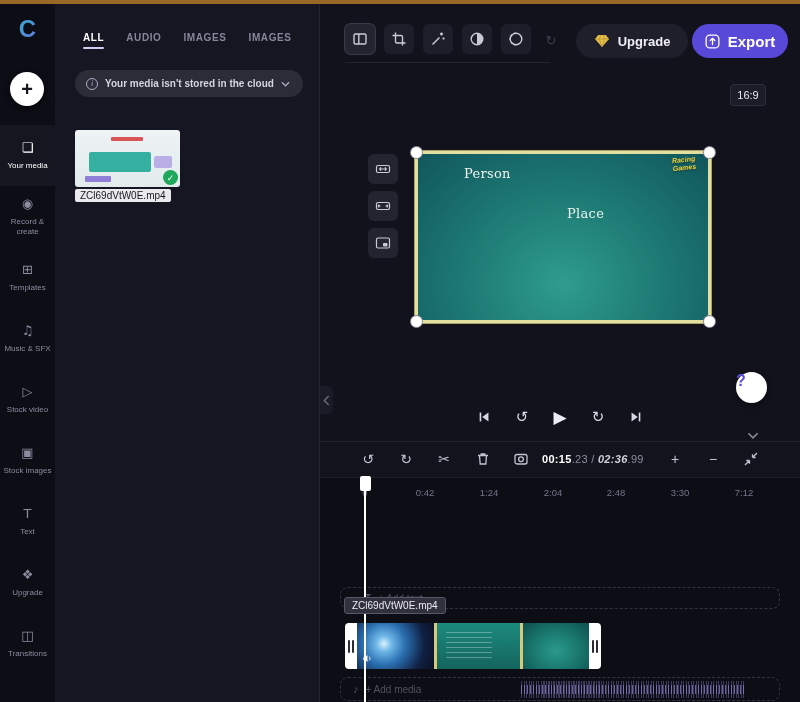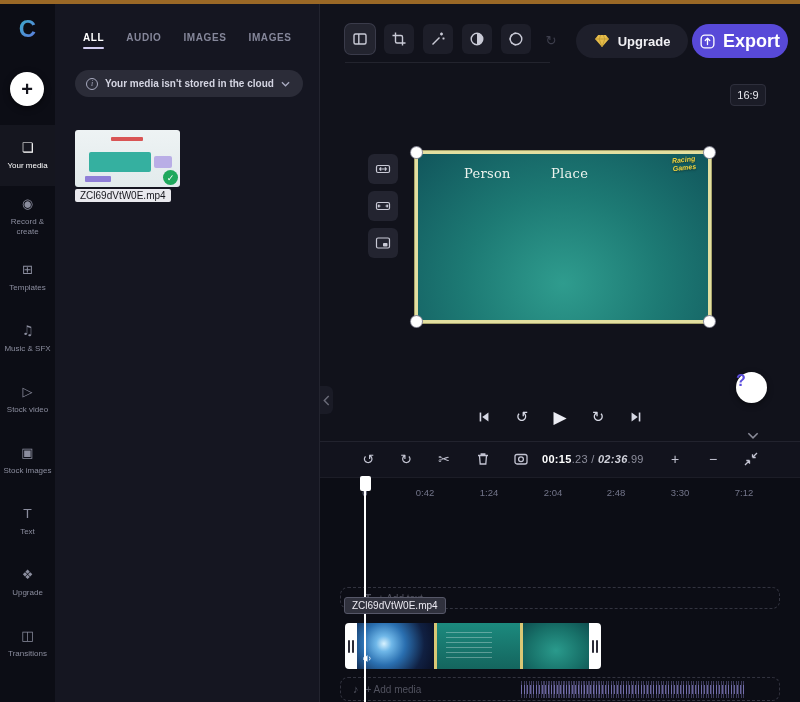--- a/index.html
+++ b/index.html
@@ -51,30 +51,30 @@
 
   .tool-btn { position:absolute; width:30px; height:30px; top:20px; border-radius:6px; background:#1d1e29; }
   .tool-btn.active { background:#23242f; box-shadow:0 0 0 1px #3a3b4a; }
   .tool-btn svg { display:block; }
   .tool-faint { position:absolute; top:25px; left:220px; width:22px; height:22px; color:#3d3e4c; font-size:13px; }
   .tool-divider { position:absolute; top:58px; left:25px; width:205px; height:1px; background:#23242e; }
 
   .upgrade-btn { position:absolute; top:20px; left:256px; width:112px; height:34px; border-radius:17px; background:#1e1f2b;
                  gap:8px; color:#f0f0f4; font-size:13px; font-weight:bold; }
   .export-btn { position:absolute; top:20px; left:372px; width:96px; height:34px; border-radius:17px; background:#5849d8;
-                gap:8px; color:#fff; font-size:18px; font-weight:bold; }
+                gap:8px; color:#fff; font-size:15px; font-weight:bold; }
   .aspect-badge { position:absolute; top:80px; left:410px; width:36px; height:22px; background:#1b1c27; border:1px solid #2e2f3c;
                   border-radius:4px; color:#e8e8ee; font-size:11px; display:flex; align-items:center; justify-content:center; }
 
   .float-tool { position:absolute; left:48px; width:30px; height:30px; border-radius:6px; background:#232430; }
 
   .canvas { position:absolute; left:95px; top:147px; width:296px; height:172px; border:3px solid #e3dfa0; border-radius:2px;
             box-shadow:0 0 0 1px #a8a46c; background:radial-gradient(ellipse at 50% 78%, #2f9c8e 0%, #1d7a74 48%, #11565c 100%); }
   .canvas-text { position:absolute; top:12px; font-family:"DejaVu Serif","Liberation Serif",serif; font-size:13px; color:#edf3ee; letter-spacing:.3px; }
-  .canvas-text.t1 { left:46px; } .canvas-text.t2 { left:133px; }
+  .canvas-text.t1 { left:46px; } .canvas-text.t2 { left:149px;margin-top:40px; }
   .watermark { position:absolute; top:2px; right:3px; width:42px; font-size:7px; font-weight:bold; font-style:italic;
                color:#f5d63e; transform:rotate(-6deg); line-height:1.1; text-align:center; text-shadow:0 1px 2px rgba(0,0,0,.5); }
   .handle { position:absolute; width:11px; height:11px; border-radius:50%; background:#fff; box-shadow:0 0 0 1px #8c8c99; }
   .handle.tl { left:-7px; top:-7px; } .handle.tr { right:-7px; top:-7px; }
   .handle.bl { left:-7px; bottom:-7px; } .handle.br { right:-7px; bottom:-7px; }
 
   .playback { position:absolute; top:399px; left:0; width:480px; height:28px; display:flex; align-items:center; justify-content:center; gap:10px; }
   .pb-btn { width:28px; height:28px; color:#d6d8e4; font-size:15px; }
   .pb-btn.play { font-size:17px; color:#ecedf4; }
 

